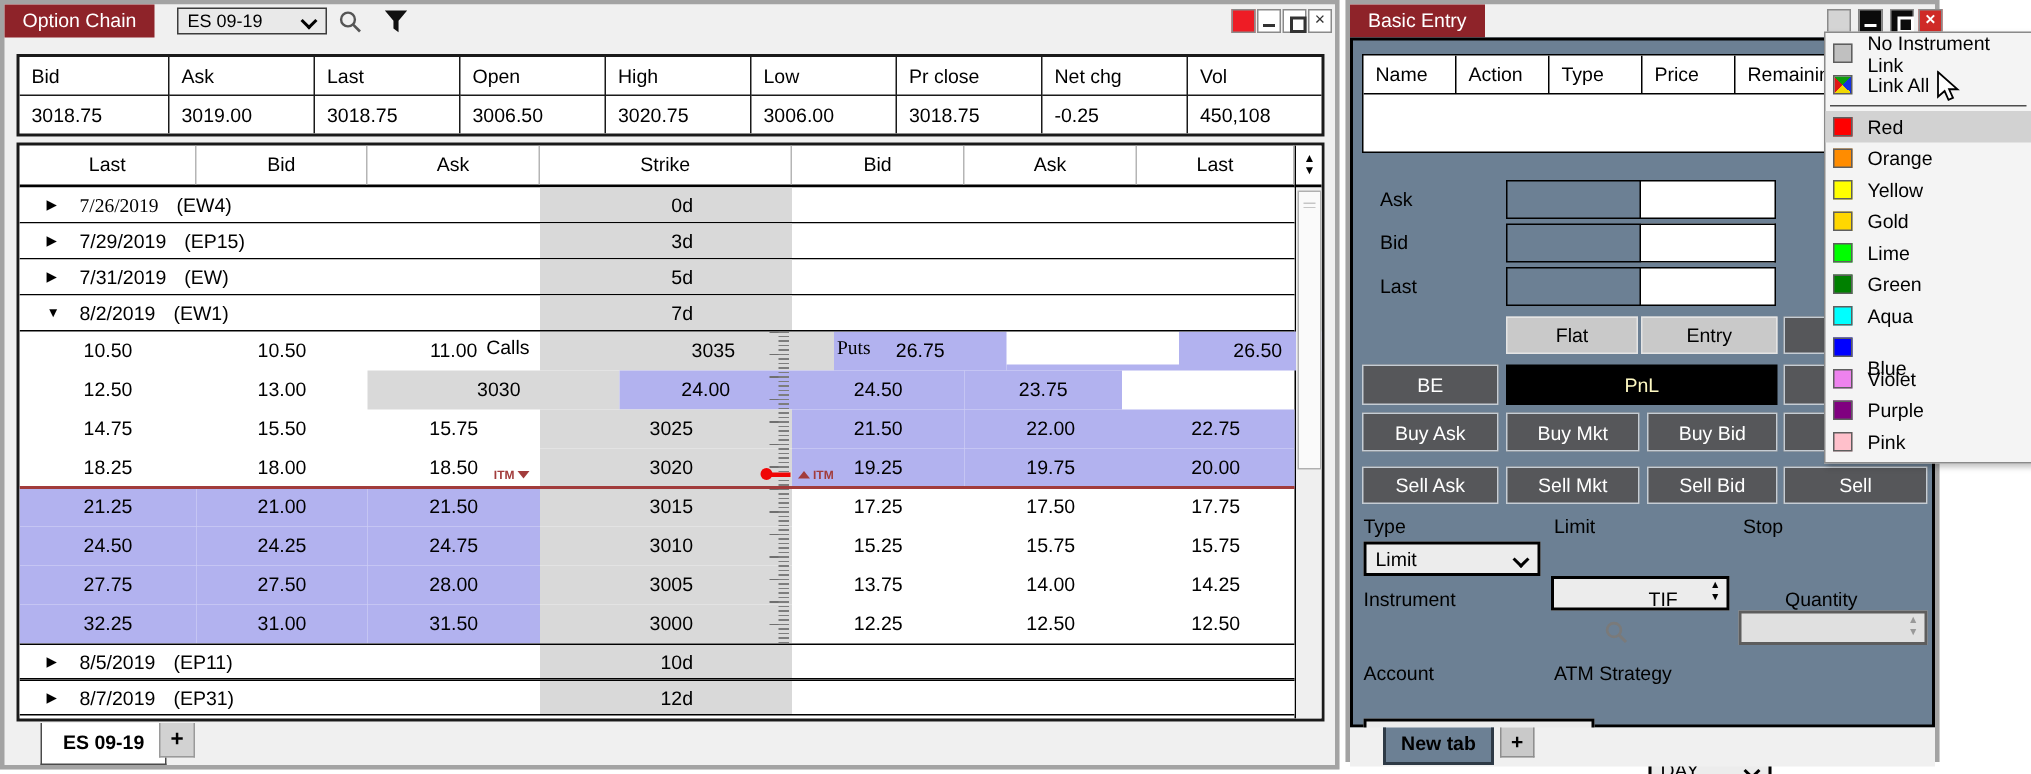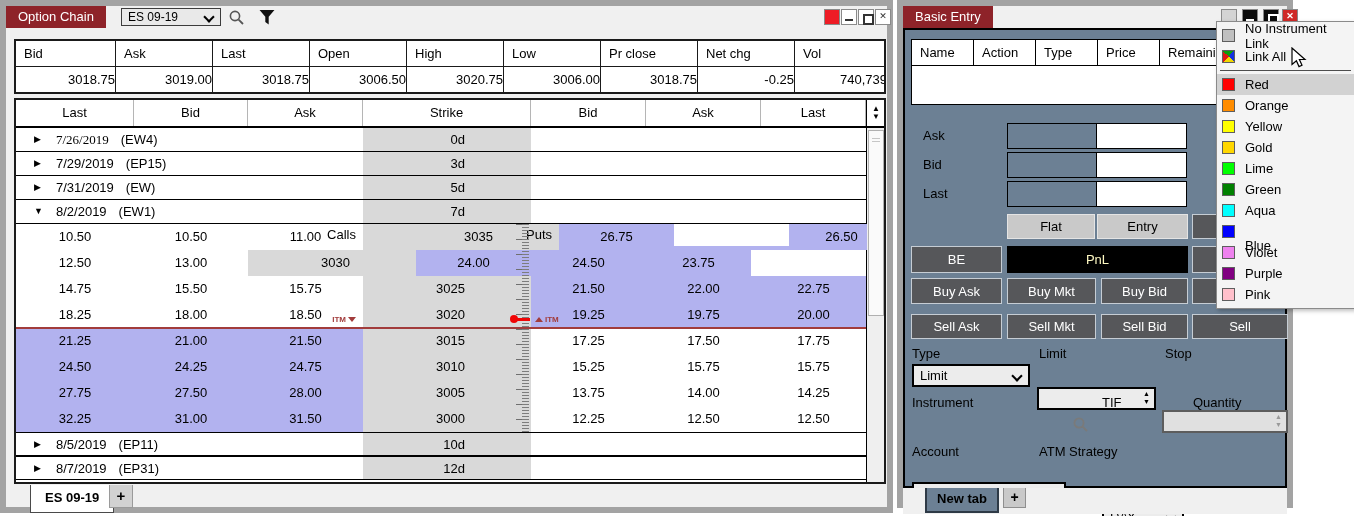--- a/index.html
+++ b/index.html
@@ -1,18 +1,18 @@
 <!DOCTYPE html>
 <html><head>
 <meta charset="utf-8">
 <style>
   html,body{margin:0;padding:0;background:#fff;}
   #stage{position:relative;width:1354px;height:516px;background:#fff;
          font-family:"Liberation Sans", sans-serif;color:#000;overflow:hidden;}
-  .win{position:absolute;background:#f0f0f0;border:6px solid #a3a3a3;box-sizing:border-box;}
+  .win{position:absolute;background:#f0f0f0;border:3px solid #a3a3a3;box-sizing:border-box;}
   #win-chain{left:0;top:0;width:893px;height:513px;}
   #win-entry{left:897px;top:0;width:396px;height:508px;}
   .tbar{position:absolute;left:0;top:0;right:0;height:22px;background:#f0f0f0;}
   .ttab{position:absolute;left:0;top:0;height:22px;background:#8e2329;color:#fff;
         font-size:13px;line-height:22px;padding:0 12px;}
   
   .selbox{position:absolute;left:115px;top:2px;width:100px;height:18px;background:#e9e9e9;
           border:1px solid #3c3c3c;font-size:12px;line-height:17px;padding-left:6px;box-sizing:border-box;}
   .chev{position:absolute;right:7px;top:4px;width:6px;height:6px;border-right:2px solid #000;
         border-bottom:2px solid #000;transform:rotate(45deg);}
@@ -25,36 +25,36 @@
   .wbtn.gray{background:#d4d4d4;}
   .glyph-min{position:absolute;left:3px;right:3px;bottom:3px;height:2px;background:currentColor;}
   .glyph-max{position:absolute;left:4px;top:4px;width:7px;height:7px;border:2px solid currentColor;}
   
   #quote{position:absolute;left:8px;top:33px;width:872px;height:55px;background:#fff;
          border:2px solid #1a1a1a;box-sizing:border-box;overflow:hidden;}
   .qrow{display:flex;}
   .qh,.qv{font-size:13px;padding-left:8px;box-sizing:border-box;border-right:1px solid #1a1a1a;
           white-space:nowrap;overflow:hidden;flex:none;}
   .qh{height:26px;line-height:25px;border-bottom:1px solid #1a1a1a;}
-  .qv{height:25px;line-height:25px;text-align:right;}
+  .qv{height:25px;line-height:25px;}
   
   #chain{position:absolute;left:8px;top:92px;width:872px;height:386px;background:#fff;
          border:2px solid #1a1a1a;box-sizing:border-box;display:flex;overflow:hidden;}
   .cmain{position:relative;width:850px;flex:none;}
   .chead{display:flex;height:28px;border-bottom:2px solid #000;box-sizing:border-box;}
   .chcell{font-size:13px;line-height:25px;text-align:center;border-right:1px solid #b5b5b5;
           box-sizing:border-box;flex:none;}
   .grp{position:relative;height:24px;line-height:23px;font-size:13px;background:#fff;
        border-bottom:1px solid #000;box-sizing:border-box;white-space:nowrap;}
   .grp.bt{border-top:1px solid #000;}
   .arr{position:absolute;left:18px;top:0;font-size:9px;}
   .gdate{margin-left:40px;}
   .gcode{margin-left:12px;}
   .gcalls{position:absolute;left:255px;width:85px;text-align:right;}
-  .gputs{position:absolute;left:510px;}
+  .gputs{position:absolute;left:545px;font-family:Liberation Serif, serif;}
   .gstrike{position:absolute;left:347px;top:0;width:168px;height:100%;background:#d9d9d9;
            text-align:right;padding-right:66px;box-sizing:border-box;}
   .drow{display:flex;height:26px;line-height:26px;font-size:13px;}
   .dcell{flex:none;text-align:center;box-sizing:border-box;}
   .dcell.hl{background:#b2b2ef;}
   .dstrike{flex:none;background:#d9d9d9;text-align:right;padding-right:66px;box-sizing:border-box;}
   .ruler{position:absolute;left:470px;top:124px;width:43px;height:208px;pointer-events:none;
          background-image:repeating-linear-gradient(to bottom,#7d7d7d 0 1px,transparent 1px 3px),
                           repeating-linear-gradient(to bottom,#6f6f6f 0 1px,transparent 1px 15px);
          background-size:7px 100%,13px 100%;background-position:right top;background-repeat:no-repeat;}
@@ -167,21 +167,21 @@
         </div>
       <div class="qrow" id="quote-vals">
           <div class="qv" style="width: 100px;">3018.75</div>
           <div class="qv" style="width: 97px;">3019.00</div>
           <div class="qv" style="width: 97px;">3018.75</div>
           <div class="qv" style="width: 97px;">3006.50</div>
           <div class="qv" style="width: 97px;">3020.75</div>
           <div class="qv" style="width: 97px;">3006.00</div>
           <div class="qv" style="width: 97px;">3018.75</div>
           <div class="qv" style="width: 97px;">-0.25</div>
-          <div class="qv" style="width: 93px;">740,739</div>
+          <div class="qv" style="width: 93px;">450,108</div>
         </div>
     </div>
 
     <div id="chain">
       <div class="cmain">
         <div class="chead" id="chain-head">
             <div class="chcell" style="width: 118px;">Last</div>
             <div class="chcell" style="width: 114px;">Bid</div>
             <div class="chcell" style="width: 115px;">Ask</div>
             <div class="chcell" style="width: 168px;">Strike</div>

